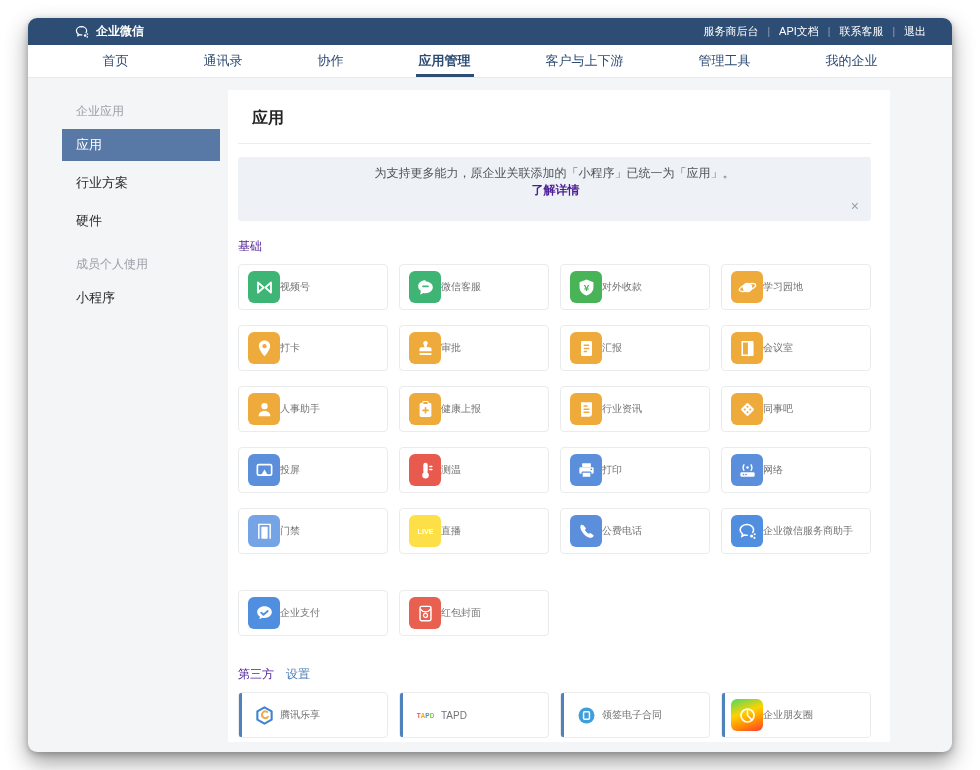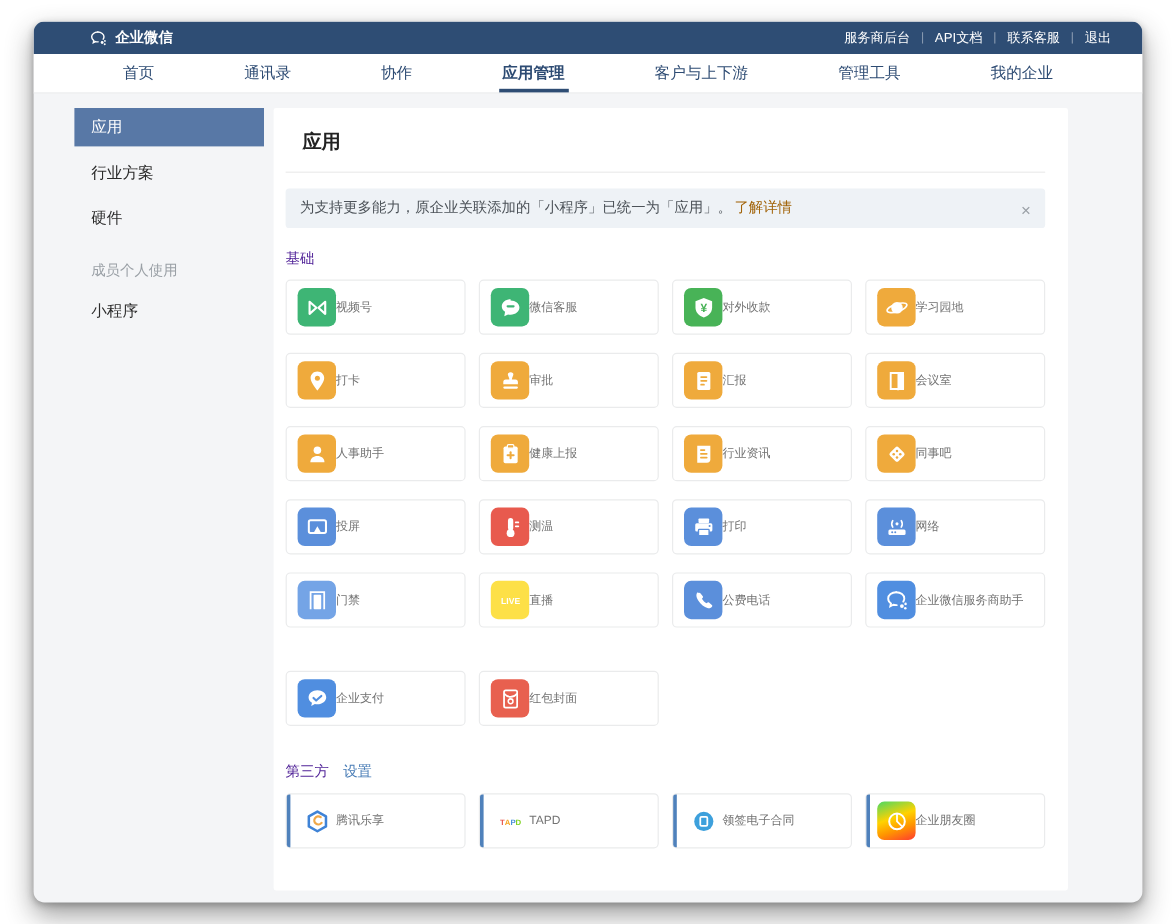--- a/index.html
+++ b/index.html
@@ -42,24 +42,24 @@
   .side-item { font-size: 13px; color: #2b2b2b; padding: 7px 14px; margin-bottom: 6px; cursor: pointer; }
   .side-item.active { background: #5878a6; color: #fff; }
   
   .main-card {
     flex: 1; background: #fff; border-radius: 2px;
     padding: 18px 19px 14px 10px; overflow: hidden;
   }
   .page-title { font-size: 16px; font-weight: bold; color: #222; margin: 0 0 14px 14px; }
   .title-rule { border: none; border-top: 1px solid #ececec; margin: 0 0 13px 0; }
   .banner {
-    background: #eef2f6; border-radius: 3px; display: flex; align-items: flex-end;
-    padding: 8px 12px; font-size: 12px; color: #4c5258;
-  }
-  .banner-link { color: #a16207; cursor: pointer; margin-left: 2px; }
+    background: #eef2f6; border-radius: 3px; display: flex; align-items: center;
+    padding: 8px 12px; font-size: 12px; color: #4c5258; flex-direction: column;
+  }
+  .banner-link { color: #4c1d95; cursor: pointer; margin-left: 2px; font-weight: bold; }
   .banner-close { margin-left: auto; color: #9aa0a6; font-size: 14px; line-height: 1; cursor: pointer; }
   .section-label { font-size: 12px; color: #4c1d95; margin: 17px 0 9px 0; }
   .grid { display: grid; grid-template-columns: repeat(4, 150px); gap: 15px 11px; }
   .grid.pay { margin-top: 36px; }
   .app-card {
     position: relative; height: 46px; background: #fff; border: 1px solid #eaebec;
     border-radius: 4px; display: flex; align-items: center; padding: 0 6px 0 9px; cursor: pointer;
   }
   .app-icon {
     width: 32px; height: 32px; border-radius: 6px; flex: none;
@@ -109,20 +109,21 @@
       <div class="nav-tab">协作</div>
       <div class="nav-tab active">应用管理</div>
       <div class="nav-tab">客户与上下游</div>
       <div class="nav-tab">管理工具</div>
       <div class="nav-tab">我的企业</div>
     </div>
 
   <div class="bodyarea">
 
     <div class="sidebar" id="sidebar">
+        <div class="side-header">企业应用</div>
         <div class="side-item active">应用</div>
         <div class="side-item">行业方案</div>
         <div class="side-item">硬件</div>
         <div class="side-header">成员个人使用</div>
         <div class="side-item">小程序</div>
       </div>
 
     <div class="main-card">
       <h1 class="page-title">应用</h1>
       <hr class="title-rule">

